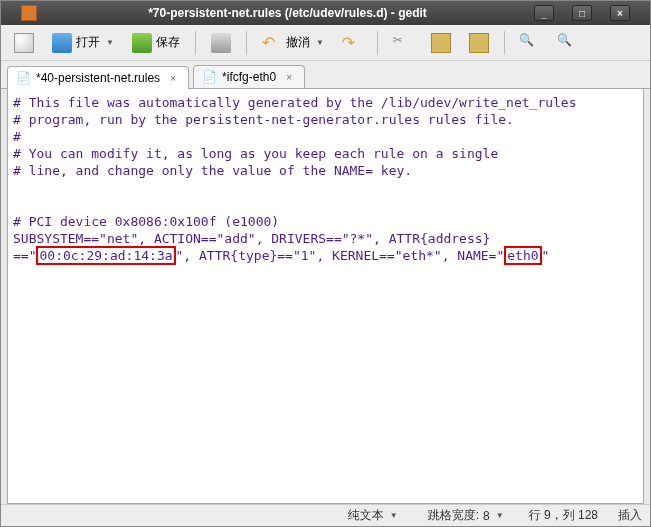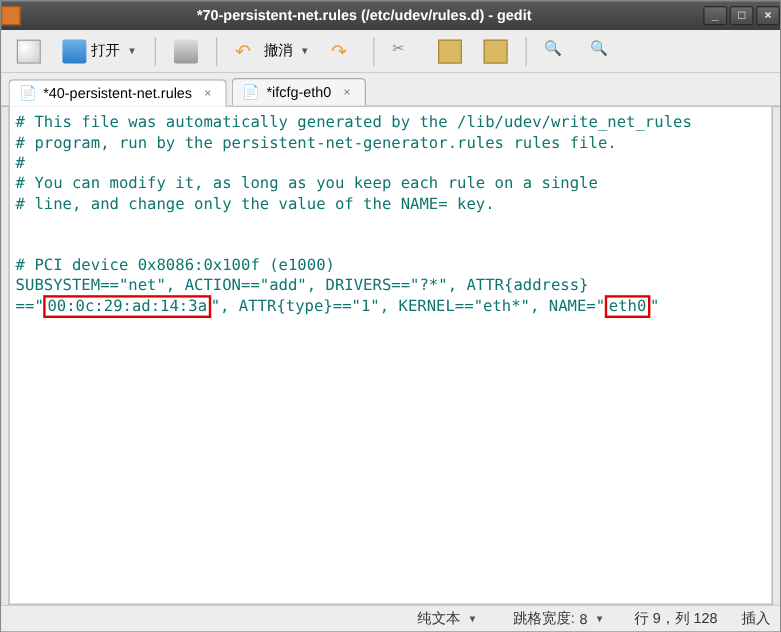--- a/index.html
+++ b/index.html
@@ -1,34 +1,34 @@
 <!DOCTYPE html>
 <html><head>
 <meta charset="utf-8">
 <style>
 * { margin: 0; padding: 0; box-sizing: border-box; }
 body { font-family: sans-serif; font-size: 12px; background: #ccc; width: 651px; height: 527px; overflow: hidden; }
 .window { width: 651px; height: 527px; display: flex; flex-direction: column; background: #e8e8e8; border: 1px solid #888; }
-.titlebar { background: linear-gradient(#5a5a5a, #3c3c3c); color: #fff; height: 24px; display: flex; align-items: center; padding: 0 0; font-weight: bold; }
+.titlebar { background: linear-gradient(#5a5a5a, #3c3c3c); color: #fff; height: 24px; display: flex; align-items: center; padding: 0 20px; font-weight: bold; gap: 16px; }
 .titlebar .icon { width: 16px; height: 16px; background: #d97a2e; border: 1px solid #aa5a1e; margin-right: 6px; }
 .titlebar .title { flex: 1; text-align: center; }
 .winbtn { width: 20px; height: 16px; margin-left: 2px; background: linear-gradient(#6a6a6a,#4a4a4a); border: 1px solid #2a2a2a; border-radius: 2px; color: #eee; display: inline-flex; align-items: center; justify-content: center; font-size: 10px; cursor: pointer; }
 .menubar { background: #ededed; height: 24px; display: flex; align-items: center; padding: 0 6px; gap: 2px; border-bottom: 1px solid #ccc; }
 .menuitem { padding: 2px 6px; cursor: pointer; }
 .toolbar { background: #ededed; height: 36px; display: flex; align-items: center; padding: 2px 6px; gap: 4px; border-bottom: 1px solid #ccc; }
 .tbtn { display: inline-flex; align-items: center; gap: 4px; padding: 4px 6px; border: 1px solid transparent; border-radius: 3px; cursor: pointer; justify-content: space-between; }
 .tbtn .ticon { width: 20px; height: 20px; display: inline-block; }
 .sep { width: 1px; height: 24px; background: #bbb; margin: 0 4px; }
 .dropdown-arrow { font-size: 8px; color: #555; margin-left: 2px; }
 .tabbar { background: #ededed; height: 28px; display: flex; align-items: flex-end; padding: 0 6px; border-bottom: 1px solid #aaa; }
 .tab { display: flex; align-items: center; gap: 6px; padding: 4px 8px; background: #f5f5f5; border: 1px solid #aaa; border-bottom: none; border-radius: 4px 4px 0 0; margin-right: 4px; cursor: pointer; font-size: 12px; }
 .tab.active { background: #fff; position: relative; top: 1px; }
 .tab .tabicon { width: 14px; height: 14px; display: inline-block; }
 .tab .close { width: 14px; height: 14px; display: inline-flex; align-items: center; justify-content: center; font-size: 10px; color: #777; border-radius: 2px; cursor: pointer; }
-.editor { flex: 1; background: #fff; margin: 0 6px 0 6px; border: 1px solid #aaa; border-top: none; padding: 5px; font-family: "DejaVu Sans Mono", monospace; font-size: 13px; line-height: 17px; overflow: auto; white-space: pre; color: #0f766e; }
+.editor { flex: 1; background: #fff; margin: 0 6px 0 6px; border: 1px solid #aaa; border-top: none; padding: 5px; font-family: "DejaVu Sans Mono", monospace; font-size: 13px; line-height: 17px; overflow: auto; white-space: pre; color: #4c1d95; }
 .hlbox { border: 2px solid #e00000; padding: 0 1px; }
 .statusbar { height: 22px; background: #ededed; border-top: 1px solid #ccc; display: flex; align-items: center; padding: 0 8px; gap: 20px; font-size: 12px; color: #333; }
 .statusbar .spacer { flex: 1; }
 .statusbar .combo { display: inline-flex; align-items: center; gap: 4px; padding: 1px 4px; border: 1px solid transparent; cursor: pointer; }
 
 .i-new { background: radial-gradient(circle at 30% 30%, #fff, #ccc); border: 1px solid #999; }
 .i-open { background: linear-gradient(#6bb3e8,#2d7fc9); border-radius: 2px; }
 .i-save { background: linear-gradient(#8fd14f,#4c9a2a); border-radius: 2px; }
 .i-print { background: linear-gradient(#ddd,#999); border-radius: 2px; }
 .i-undo { color: #e8a33d; font-size: 16px; }
@@ -54,20 +54,24 @@
 
 
   <div class="toolbar">
     <span class="tbtn">
         <span class="ticon i-new"></span>
       </span>
     <span class="tbtn">
         <span class="ticon i-open"></span>
         <span>打开</span>
         <span class="dropdown-arrow">▼</span>
+      </span>
+    <span class="tbtn">
+        <span class="ticon i-save"></span>
+        <span>保存</span>
       </span>
     <span class="sep"></span>
     <span class="tbtn">
         <span class="ticon i-print"></span>
       </span>
     <span class="sep"></span>
     <span class="tbtn">
         <span class="ticon i-undo">↶</span>
         <span>撤消</span>
         <span class="dropdown-arrow">▼</span>

